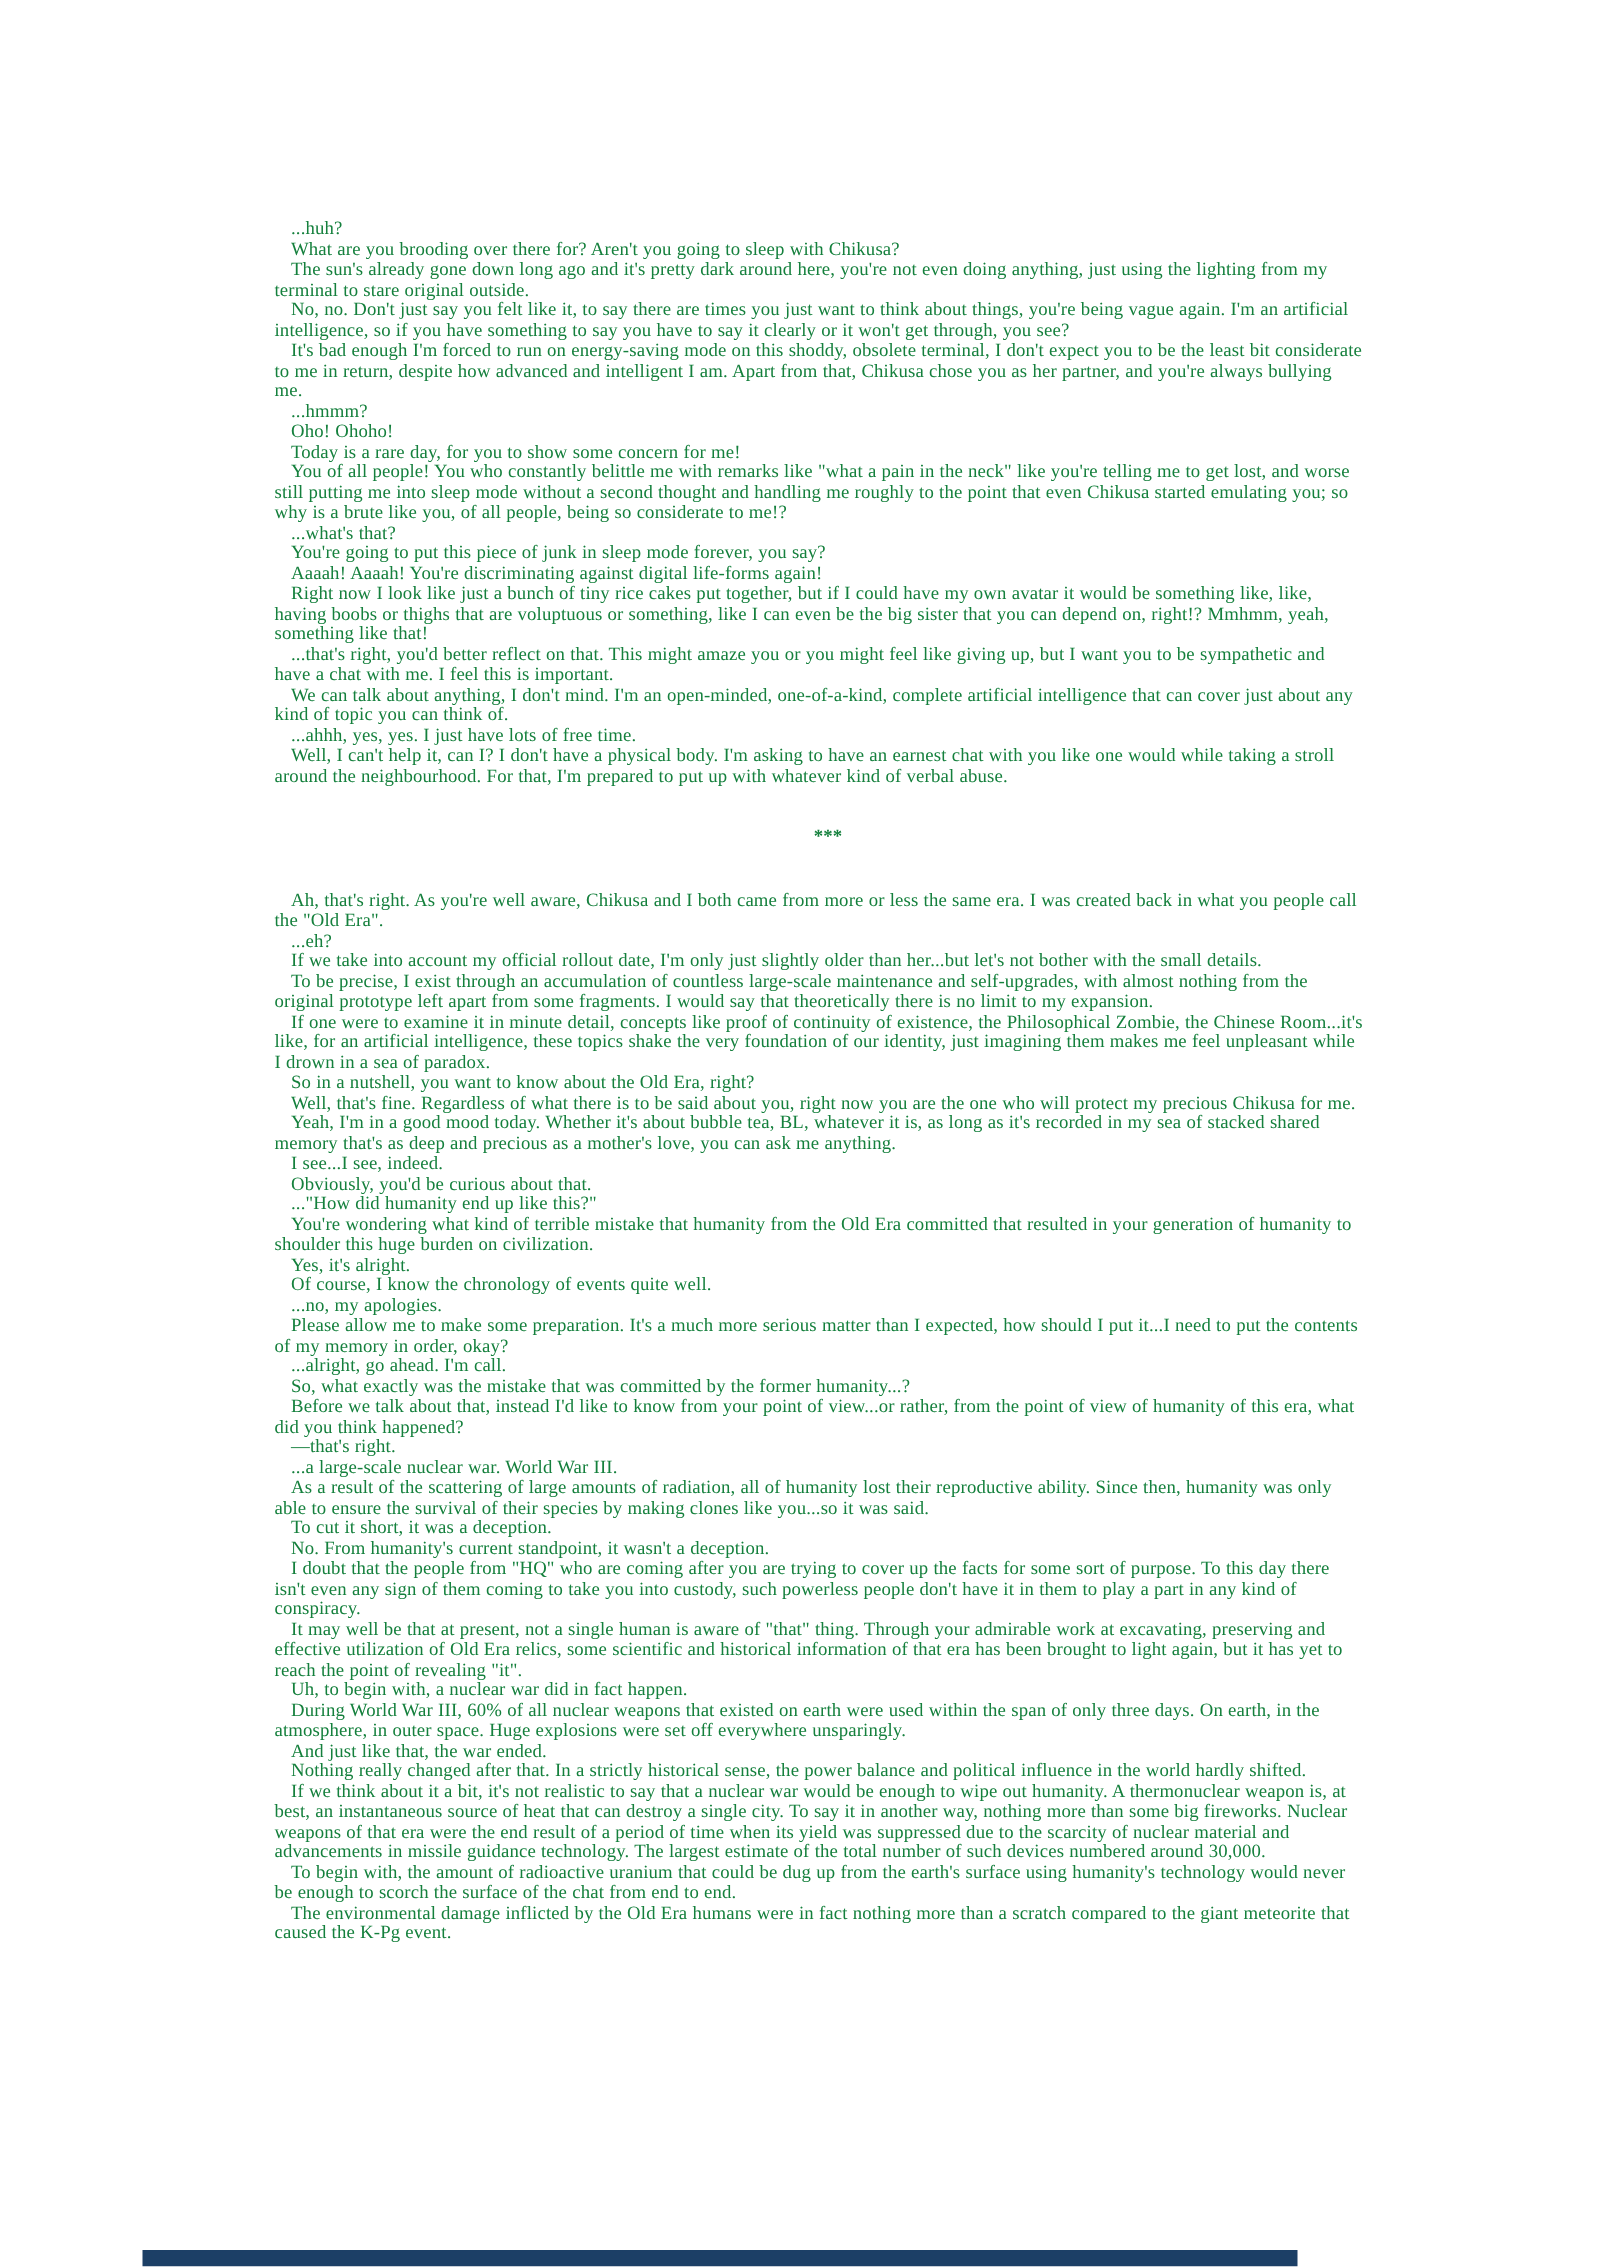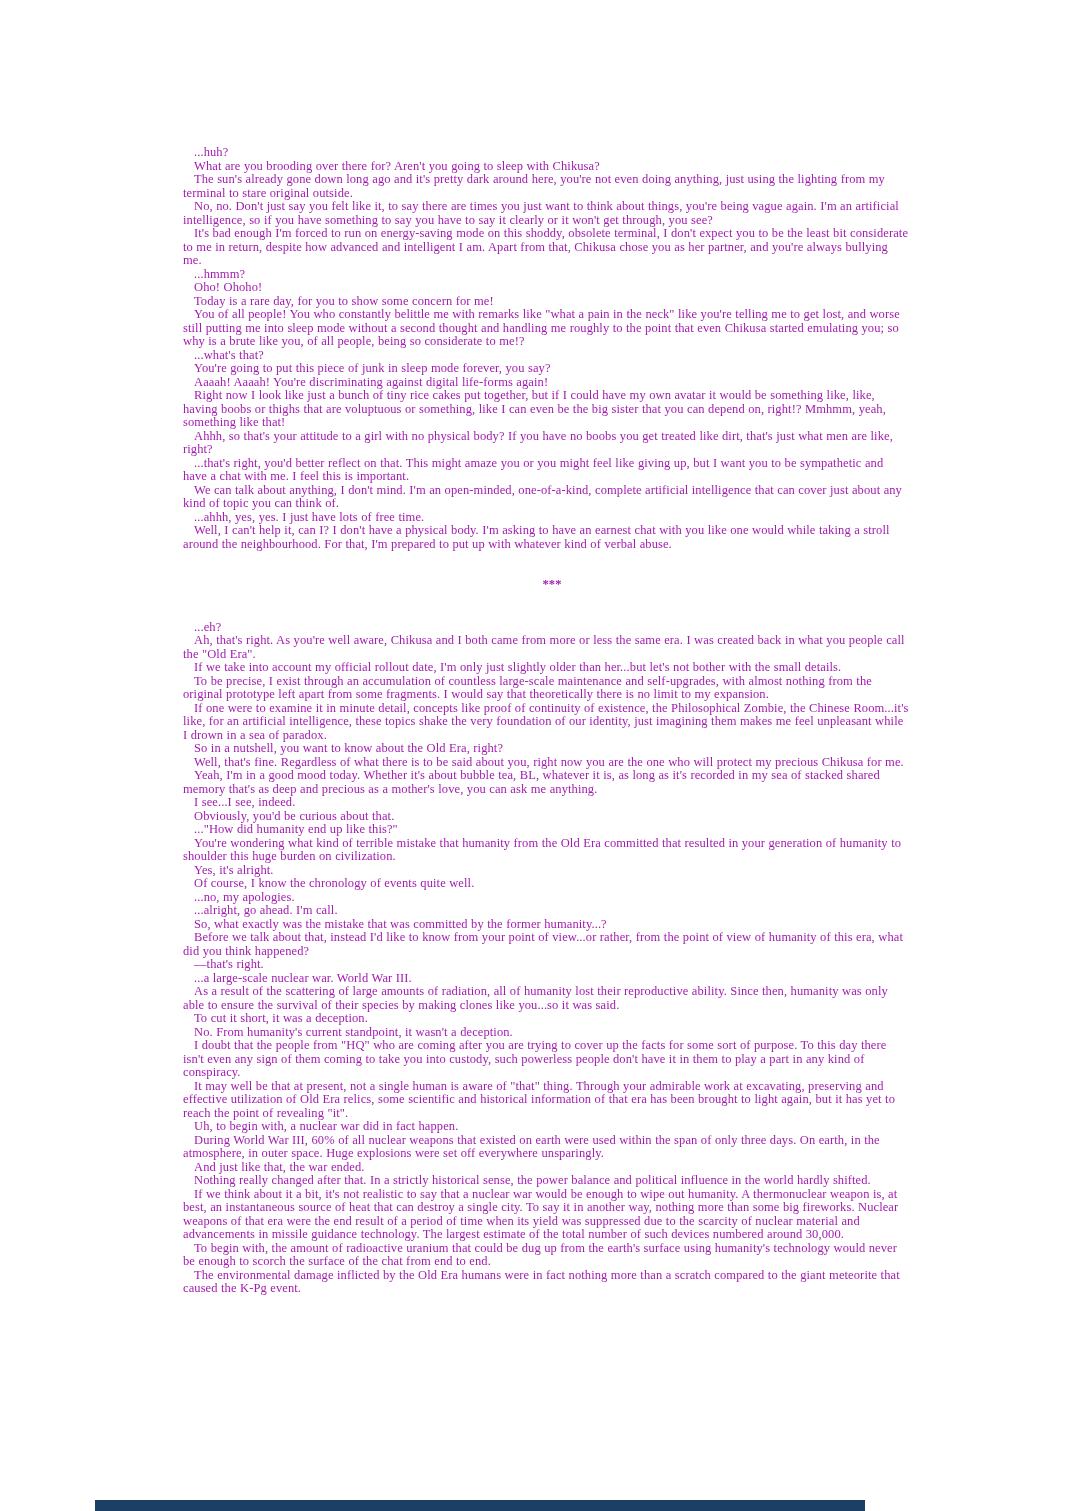--- a/index.html
+++ b/index.html
@@ -45,59 +45,59 @@
     position: absolute;
     left: 95px;
     bottom: 0;
     width: 770px;
     height: 11px;
   }
 </style>
 </head>
 <body style="background: rgb(255, 255, 255);">
 
-<div class="page" style="color: #a21caf; border-radius: 19px;">
+<div class="page" style="color: #15803d; border-radius: 19px;">
   <div class="text-column">
     <div>
         <p>...huh?</p>
         <p>What are you brooding over there for? Aren't you going to sleep with Chikusa?</p>
         <p>The sun's already gone down long ago and it's pretty dark around here, you're not even doing anything, just using the lighting from my terminal to stare original outside.</p>
         <p>No, no. Don't just say you felt like it, to say there are times you just want to think about things, you're being vague again. I'm an artificial intelligence, so if you have something to say you have to say it clearly or it won't get through, you see?</p>
         <p>It's bad enough I'm forced to run on energy-saving mode on this shoddy, obsolete terminal, I don't expect you to be the least bit considerate to me in return, despite how advanced and intelligent I am. Apart from that, Chikusa chose you as her partner, and you're always bullying me.</p>
         <p>...hmmm?</p>
         <p>Oho! Ohoho!</p>
         <p>Today is a rare day, for you to show some concern for me!</p>
         <p>You of all people! You who constantly belittle me with remarks like "what a pain in the neck" like you're telling me to get lost, and worse still putting me into sleep mode without a second thought and handling me roughly to the point that even Chikusa started emulating you; so why is a brute like you, of all people, being so considerate to me!?</p>
         <p>...what's that?</p>
         <p>You're going to put this piece of junk in sleep mode forever, you say?</p>
         <p>Aaaah! Aaaah! You're discriminating against digital life-forms again!</p>
         <p>Right now I look like just a bunch of tiny rice cakes put together, but if I could have my own avatar it would be something like, like, having boobs or thighs that are voluptuous or something, like I can even be the big sister that you can depend on, right!? Mmhmm, yeah, something like that!</p>
-        <p>Ahhh, so that's your attitude to a girl with no physical body? If you have no boobs you get treated like dirt, that's just what men are like, right?</p>
         <p>...that's right, you'd better reflect on that. This might amaze you or you might feel like giving up, but I want you to be sympathetic and have a chat with me. I feel this is important.</p>
         <p>We can talk about anything, I don't mind. I'm an open-minded, one-of-a-kind, complete artificial intelligence that can cover just about any kind of topic you can think of.</p>
         <p>...ahhh, yes, yes. I just have lots of free time.</p>
         <p>Well, I can't help it, can I? I don't have a physical body. I'm asking to have an earnest chat with you like one would while taking a stroll around the neighbourhood. For that, I'm prepared to put up with whatever kind of verbal abuse.</p>
       </div>
     <p class="separator">***</p>
     <div>
+        <p>Ah, that's right. As you're well aware, Chikusa and I both came from more or less the same era. I was created back in what you people call the "Old Era".</p>
         <p>...eh?</p>
-        <p>Ah, that's right. As you're well aware, Chikusa and I both came from more or less the same era. I was created back in what you people call the "Old Era".</p>
         <p>If we take into account my official rollout date, I'm only just slightly older than her...but let's not bother with the small details.</p>
         <p>To be precise, I exist through an accumulation of countless large-scale maintenance and self-upgrades, with almost nothing from the original prototype left apart from some fragments. I would say that theoretically there is no limit to my expansion.</p>
         <p>If one were to examine it in minute detail, concepts like proof of continuity of existence, the Philosophical Zombie, the Chinese Room...it's like, for an artificial intelligence, these topics shake the very foundation of our identity, just imagining them makes me feel unpleasant while I drown in a sea of paradox.</p>
         <p>So in a nutshell, you want to know about the Old Era, right?</p>
         <p>Well, that's fine. Regardless of what there is to be said about you, right now you are the one who will protect my precious Chikusa for me.</p>
         <p>Yeah, I'm in a good mood today. Whether it's about bubble tea, BL, whatever it is, as long as it's recorded in my sea of stacked shared memory that's as deep and precious as a mother's love, you can ask me anything.</p>
         <p>I see...I see, indeed.</p>
         <p>Obviously, you'd be curious about that.</p>
         <p>..."How did humanity end up like this?"</p>
         <p>You're wondering what kind of terrible mistake that humanity from the Old Era committed that resulted in your generation of humanity to shoulder this huge burden on civilization.</p>
         <p>Yes, it's alright.</p>
         <p>Of course, I know the chronology of events quite well.</p>
         <p>...no, my apologies.</p>
+        <p>Please allow me to make some preparation. It's a much more serious matter than I expected, how should I put it...I need to put the contents of my memory in order, okay?</p>
         <p>...alright, go ahead. I'm call.</p>
         <p>So, what exactly was the mistake that was committed by the former humanity...?</p>
         <p>Before we talk about that, instead I'd like to know from your point of view...or rather, from the point of view of humanity of this era, what did you think happened?</p>
         <p>—that's right.</p>
         <p>...a large-scale nuclear war. World War III.</p>
         <p>As a result of the scattering of large amounts of radiation, all of humanity lost their reproductive ability. Since then, humanity was only able to ensure the survival of their species by making clones like you...so it was said.</p>
         <p>To cut it short, it was a deception.</p>
         <p>No. From humanity's current standpoint, it wasn't a deception.</p>
         <p>I doubt that the people from "HQ" who are coming after you are trying to cover up the facts for some sort of purpose. To this day there isn't even any sign of them coming to take you into custody, such powerless people don't have it in them to play a part in any kind of conspiracy.</p>
         <p>It may well be that at present, not a single human is aware of "that" thing. Through your admirable work at excavating, preserving and effective utilization of Old Era relics, some scientific and historical information of that era has been brought to light again, but it has yet to reach the point of revealing "it".</p>

